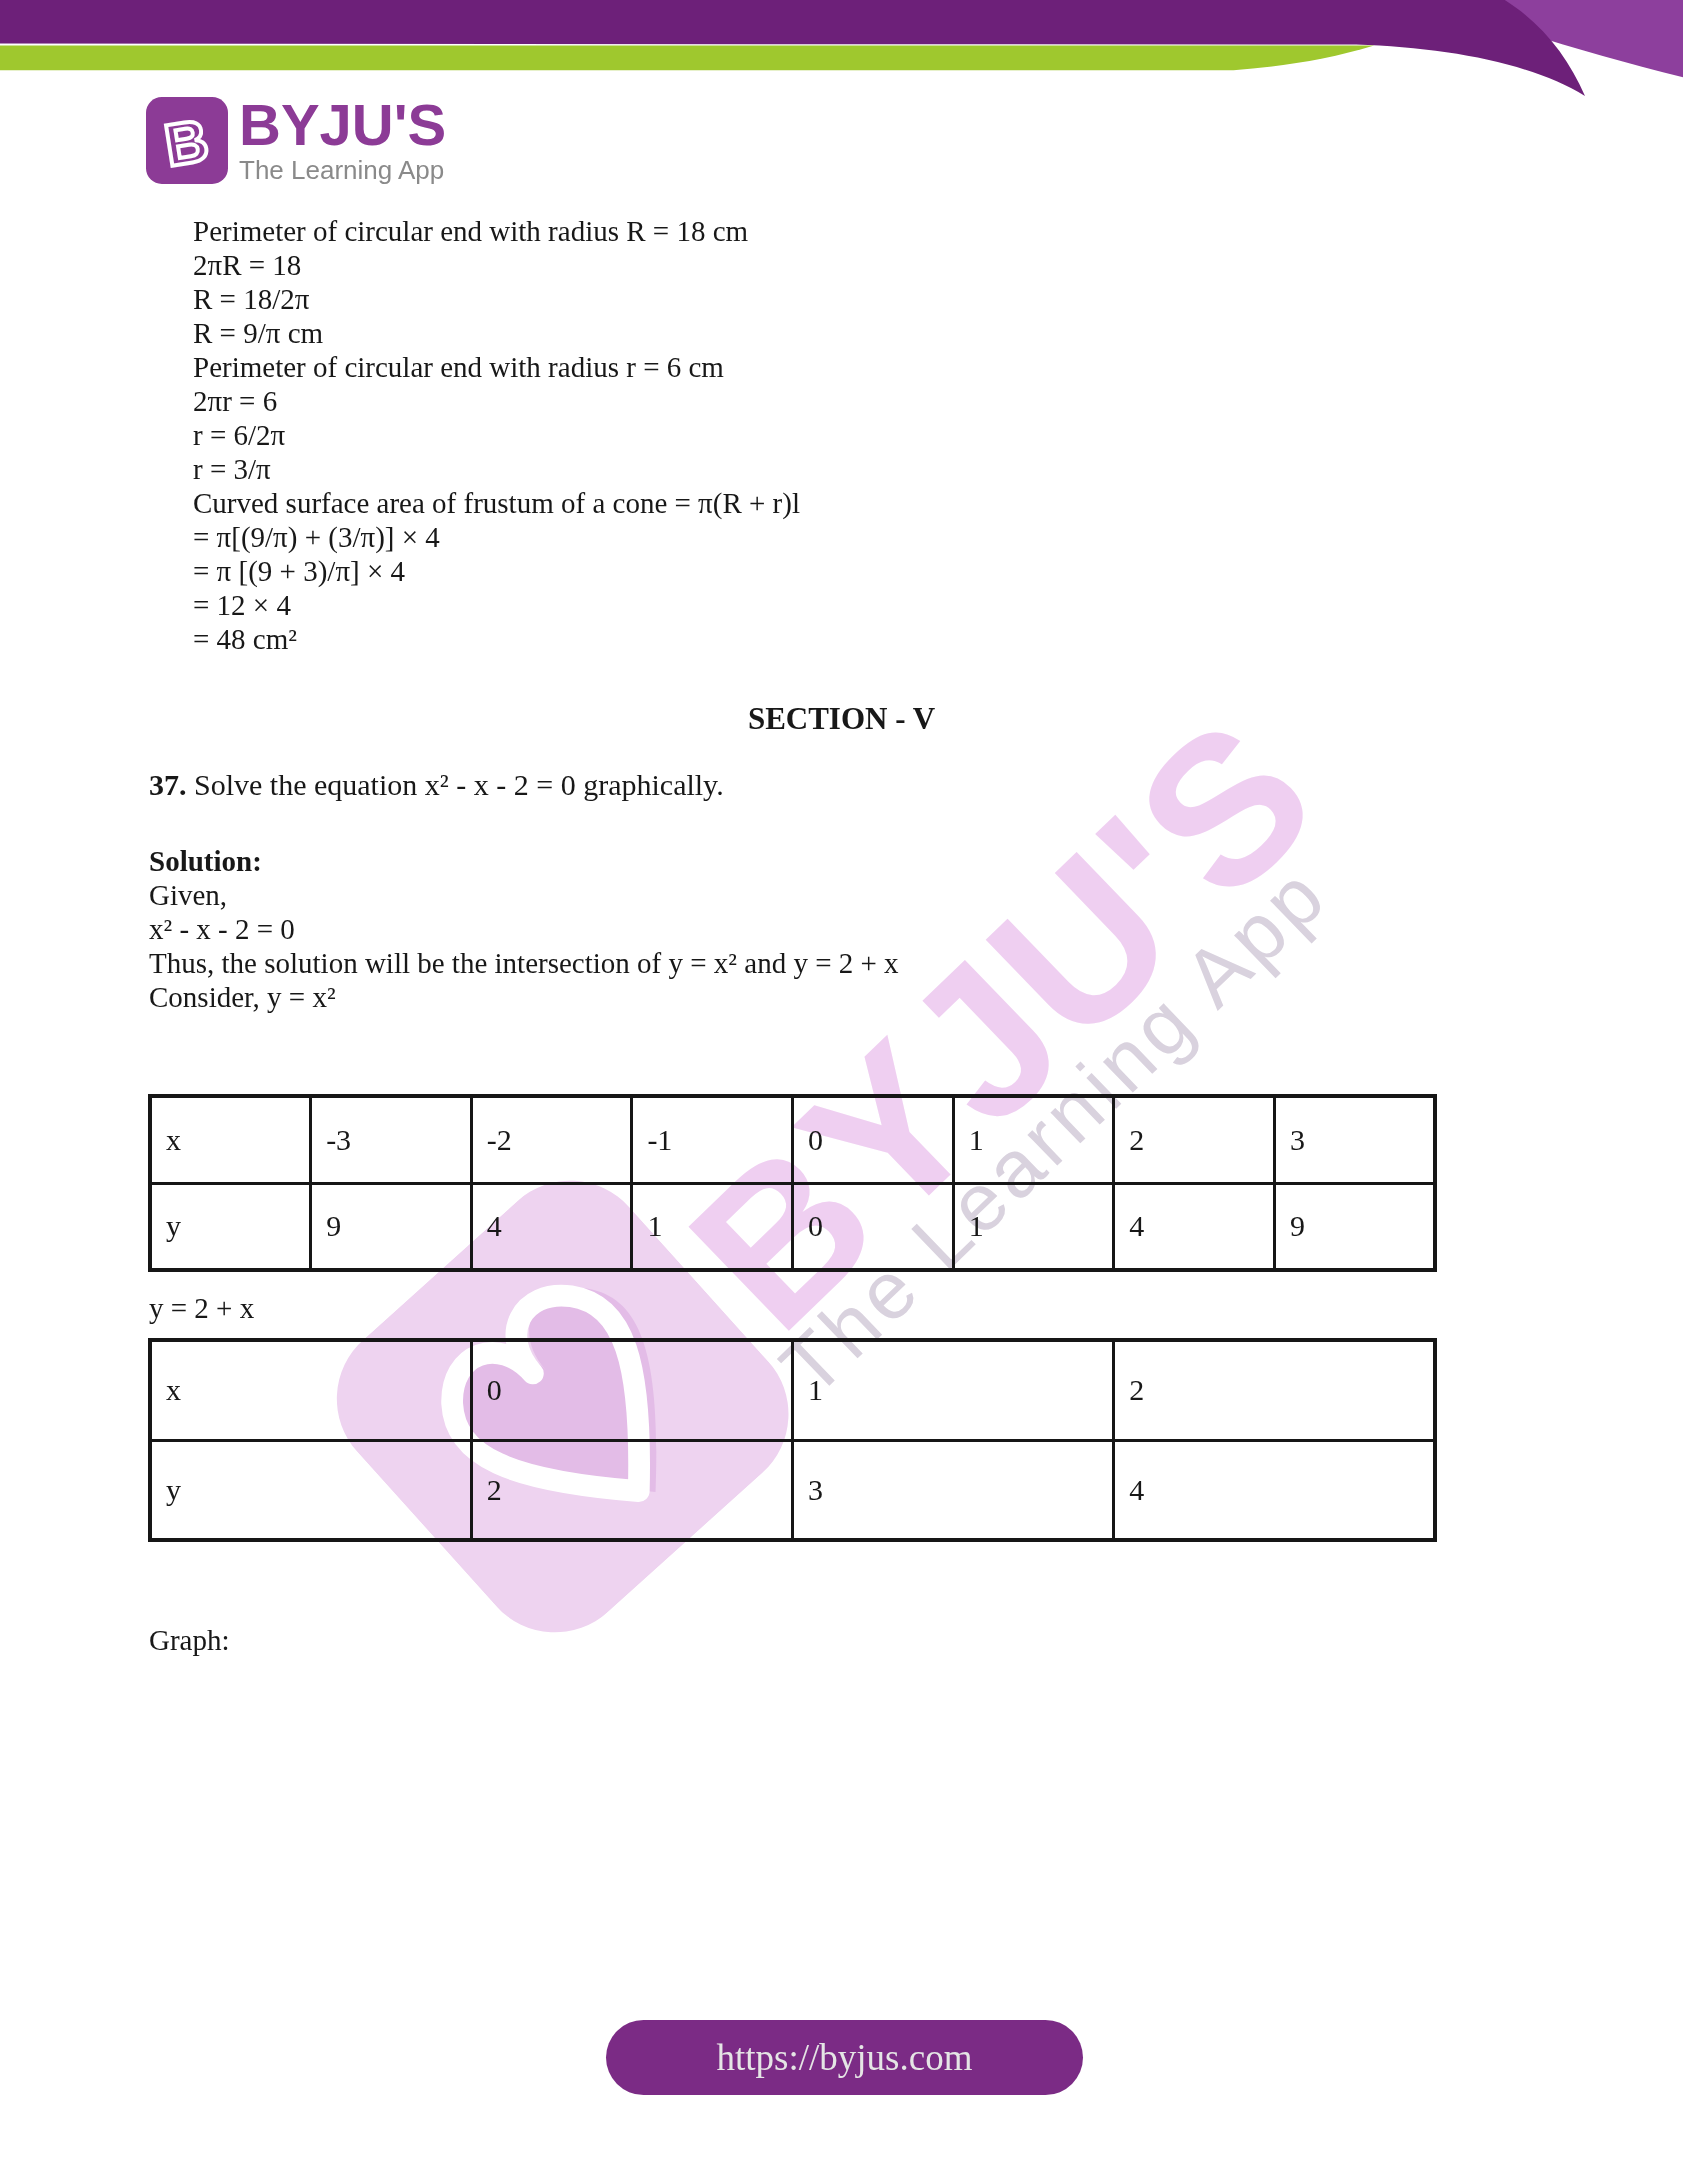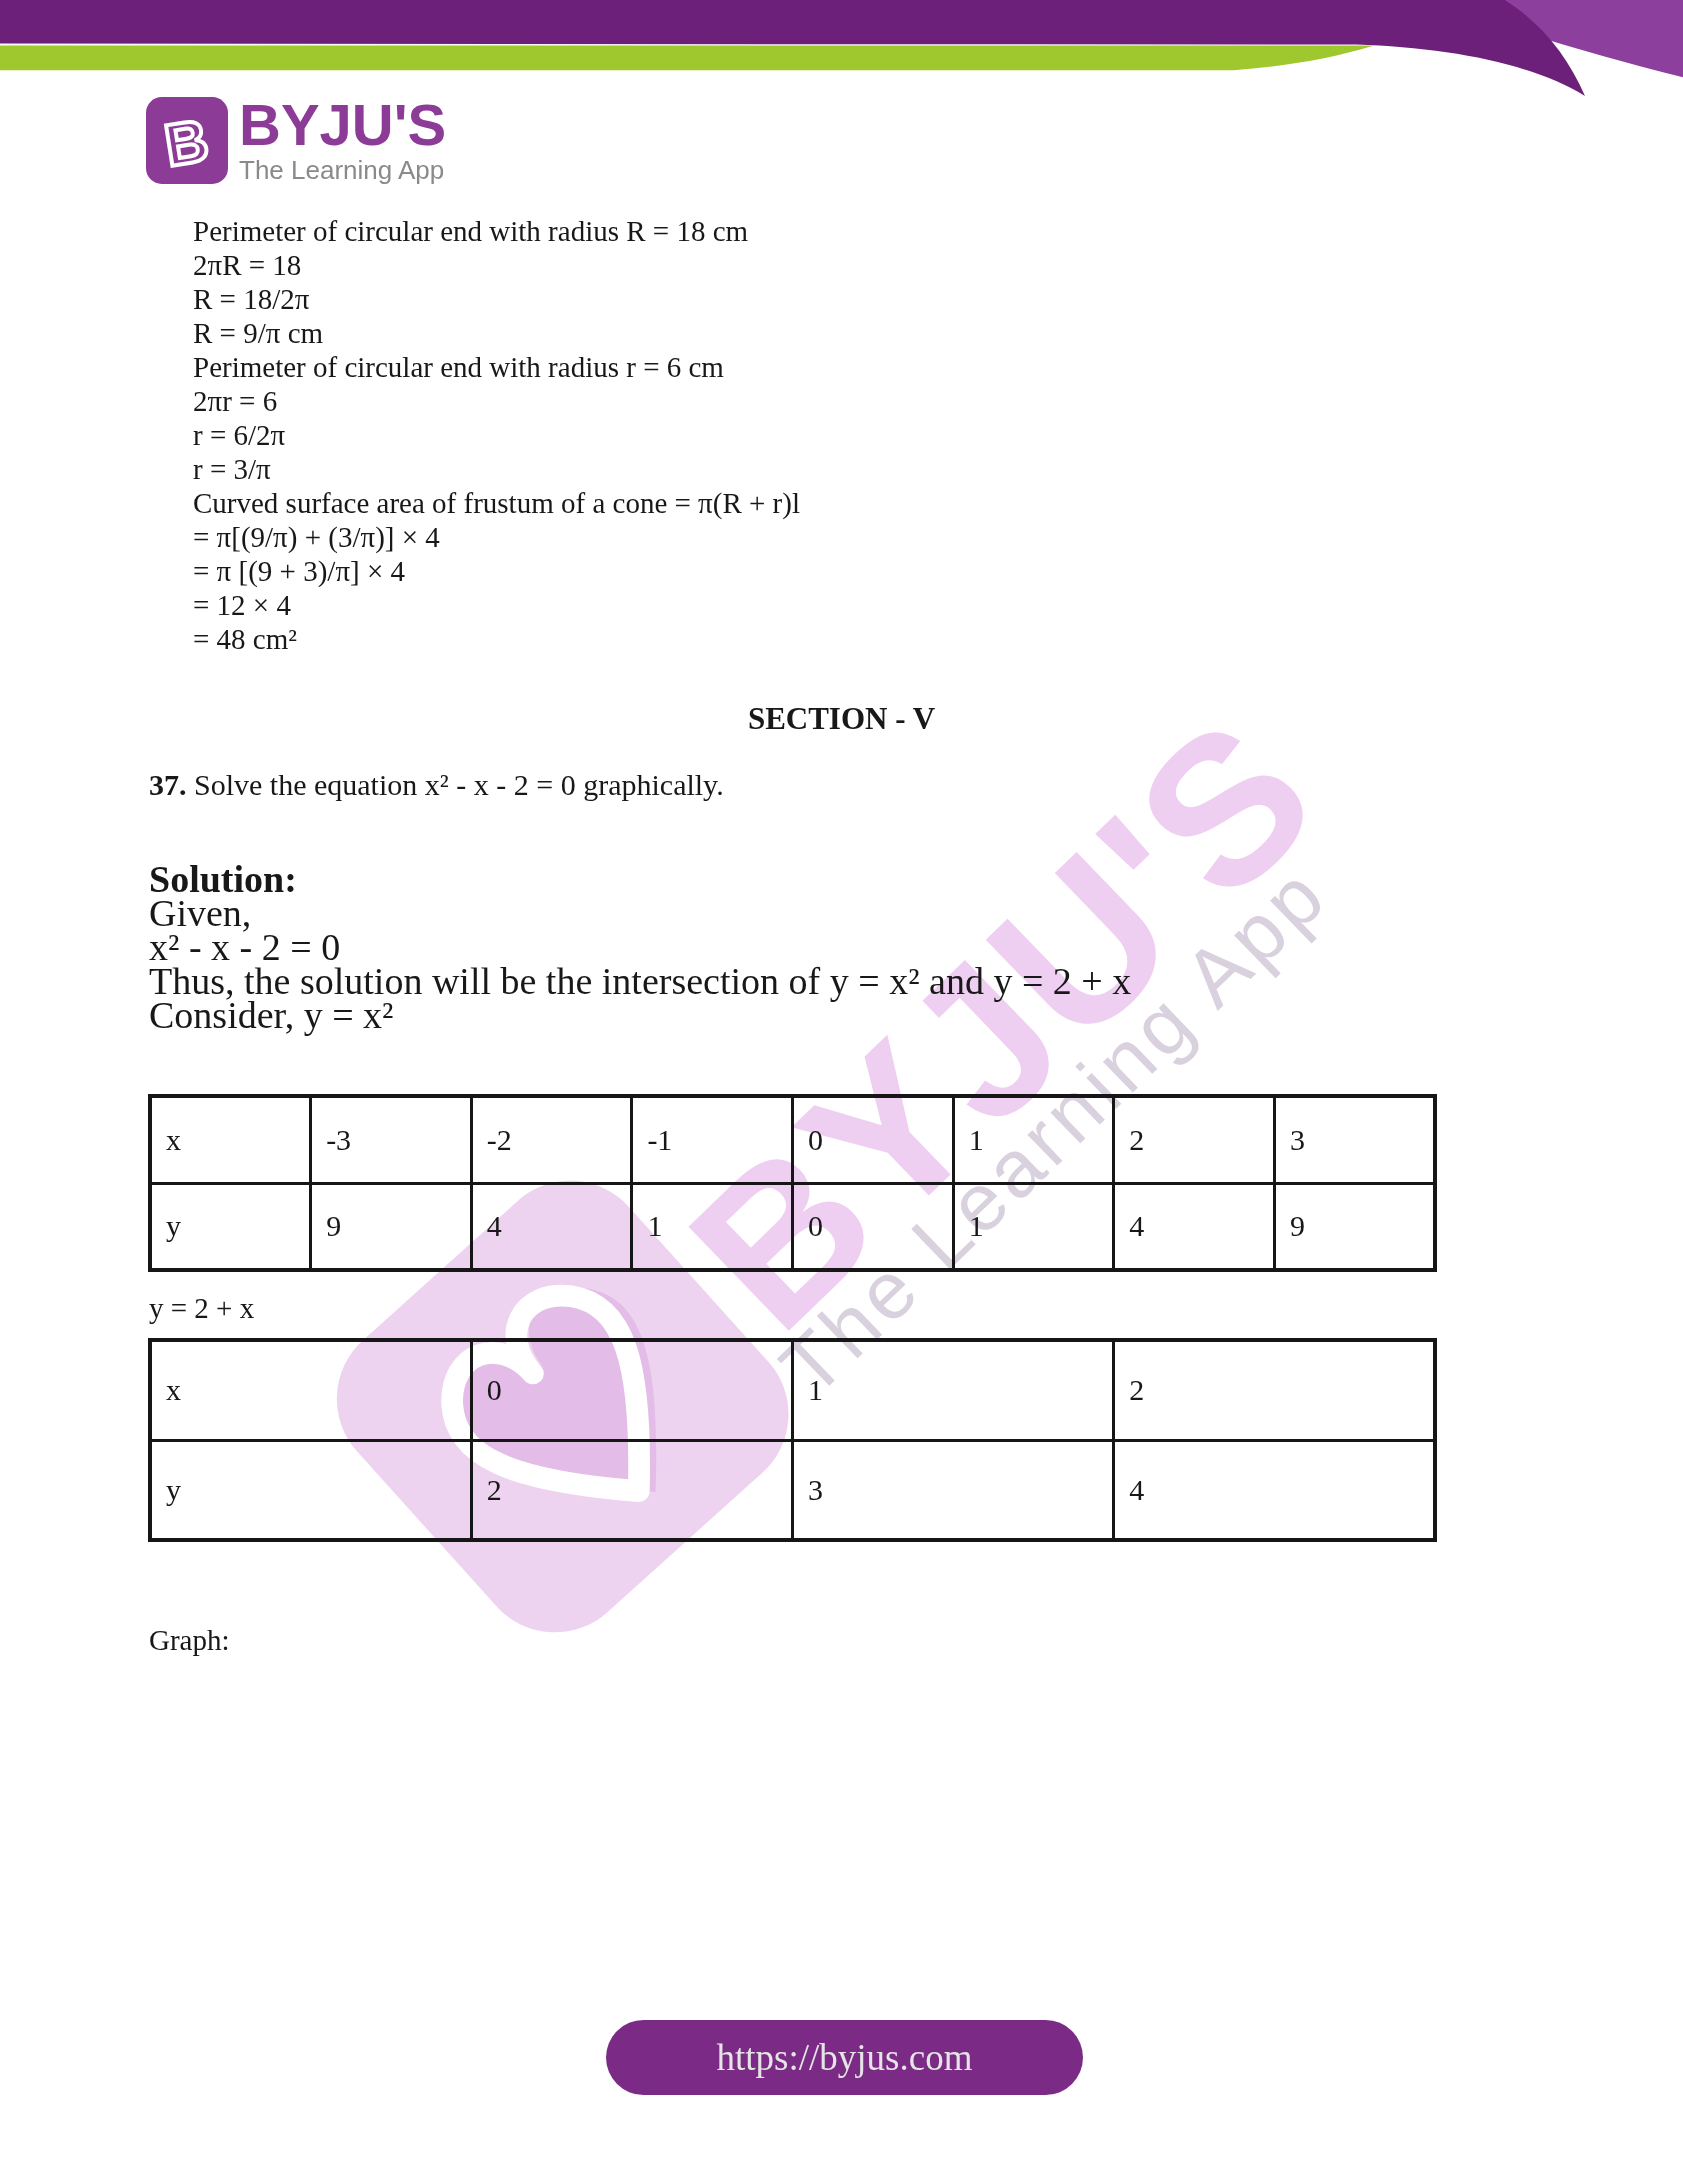--- a/index.html
+++ b/index.html
@@ -35,21 +35,21 @@
   .wm-logo { left:381px; top:1223px; transform:rotate(-42deg); }
   
   .content { position:absolute; left:0; top:0; width:1683px; height:2178px; z-index:1; }
   .sol-block-1 { position:absolute; left:149px; top:214px; font-size:29px; line-height:34px;margin-left:44px; }
   .section-title {
     position:absolute; left:0; top:701px; width:1683px; text-align:center;
     font-weight:bold; font-size:31px;
   }
   .question { position:absolute; left:149px; top:768px; font-size:30px; }
   .q-num { font-weight:bold; }
-  .sol-block-2 { position:absolute; left:149px; top:844px; font-size:38px; line-height:34px;margin-top:18px; }
+  .sol-block-2 { position:absolute; left:149px; top:844px; font-size:29px; line-height:34px; }
   .sol-heading { font-weight:bold; }
   .val-table {
     position:absolute; left:148px; border-collapse:collapse; table-layout:fixed;
     font-size:30px; border:4px solid #161616; background:transparent;
   }
   .val-table td {
     border:3px solid #161616; padding:0 0 0 14px; vertical-align:middle; background:transparent;
   }
   .table-1 { top:1094px; width:1289px; }
   .table-1 tr { height:87px; }

